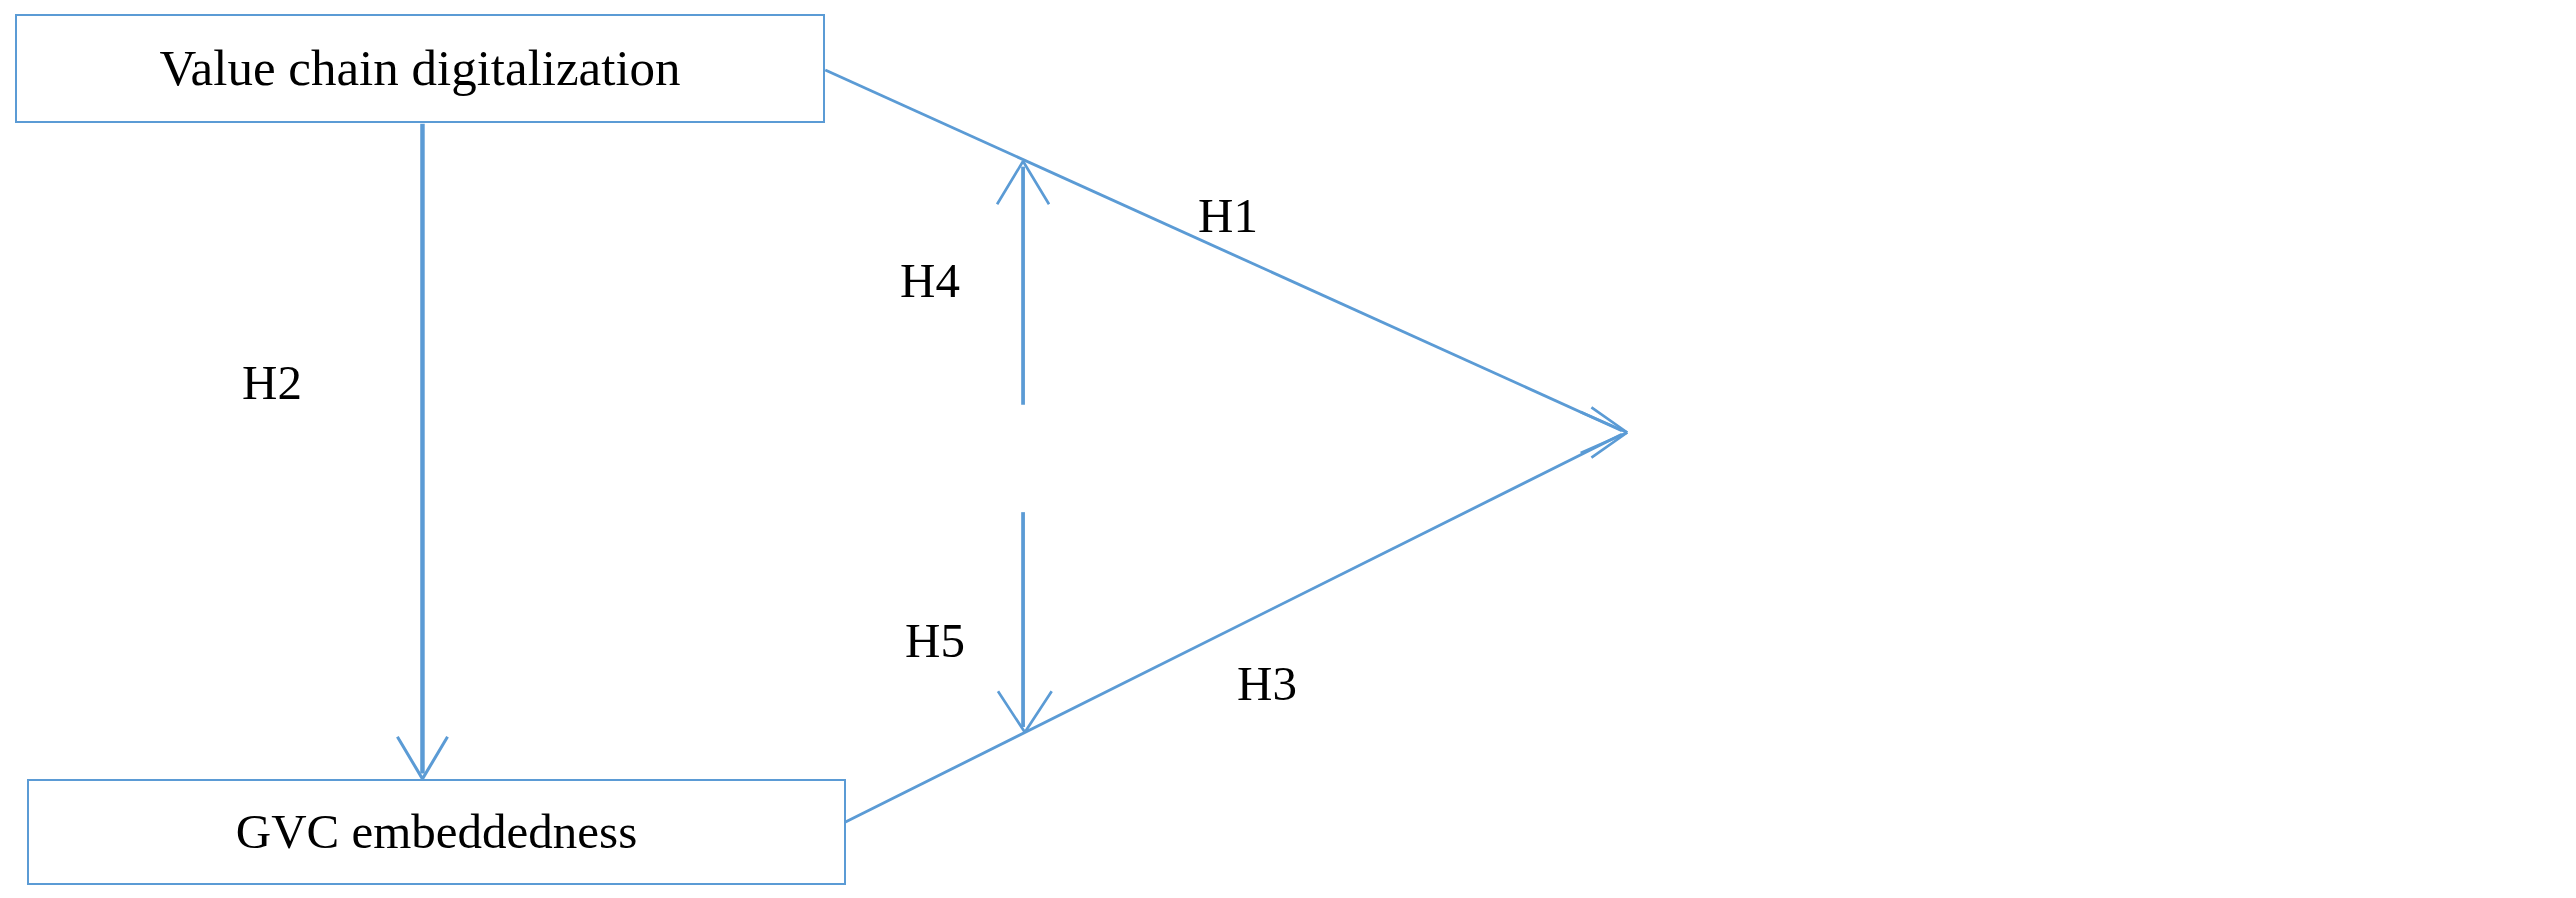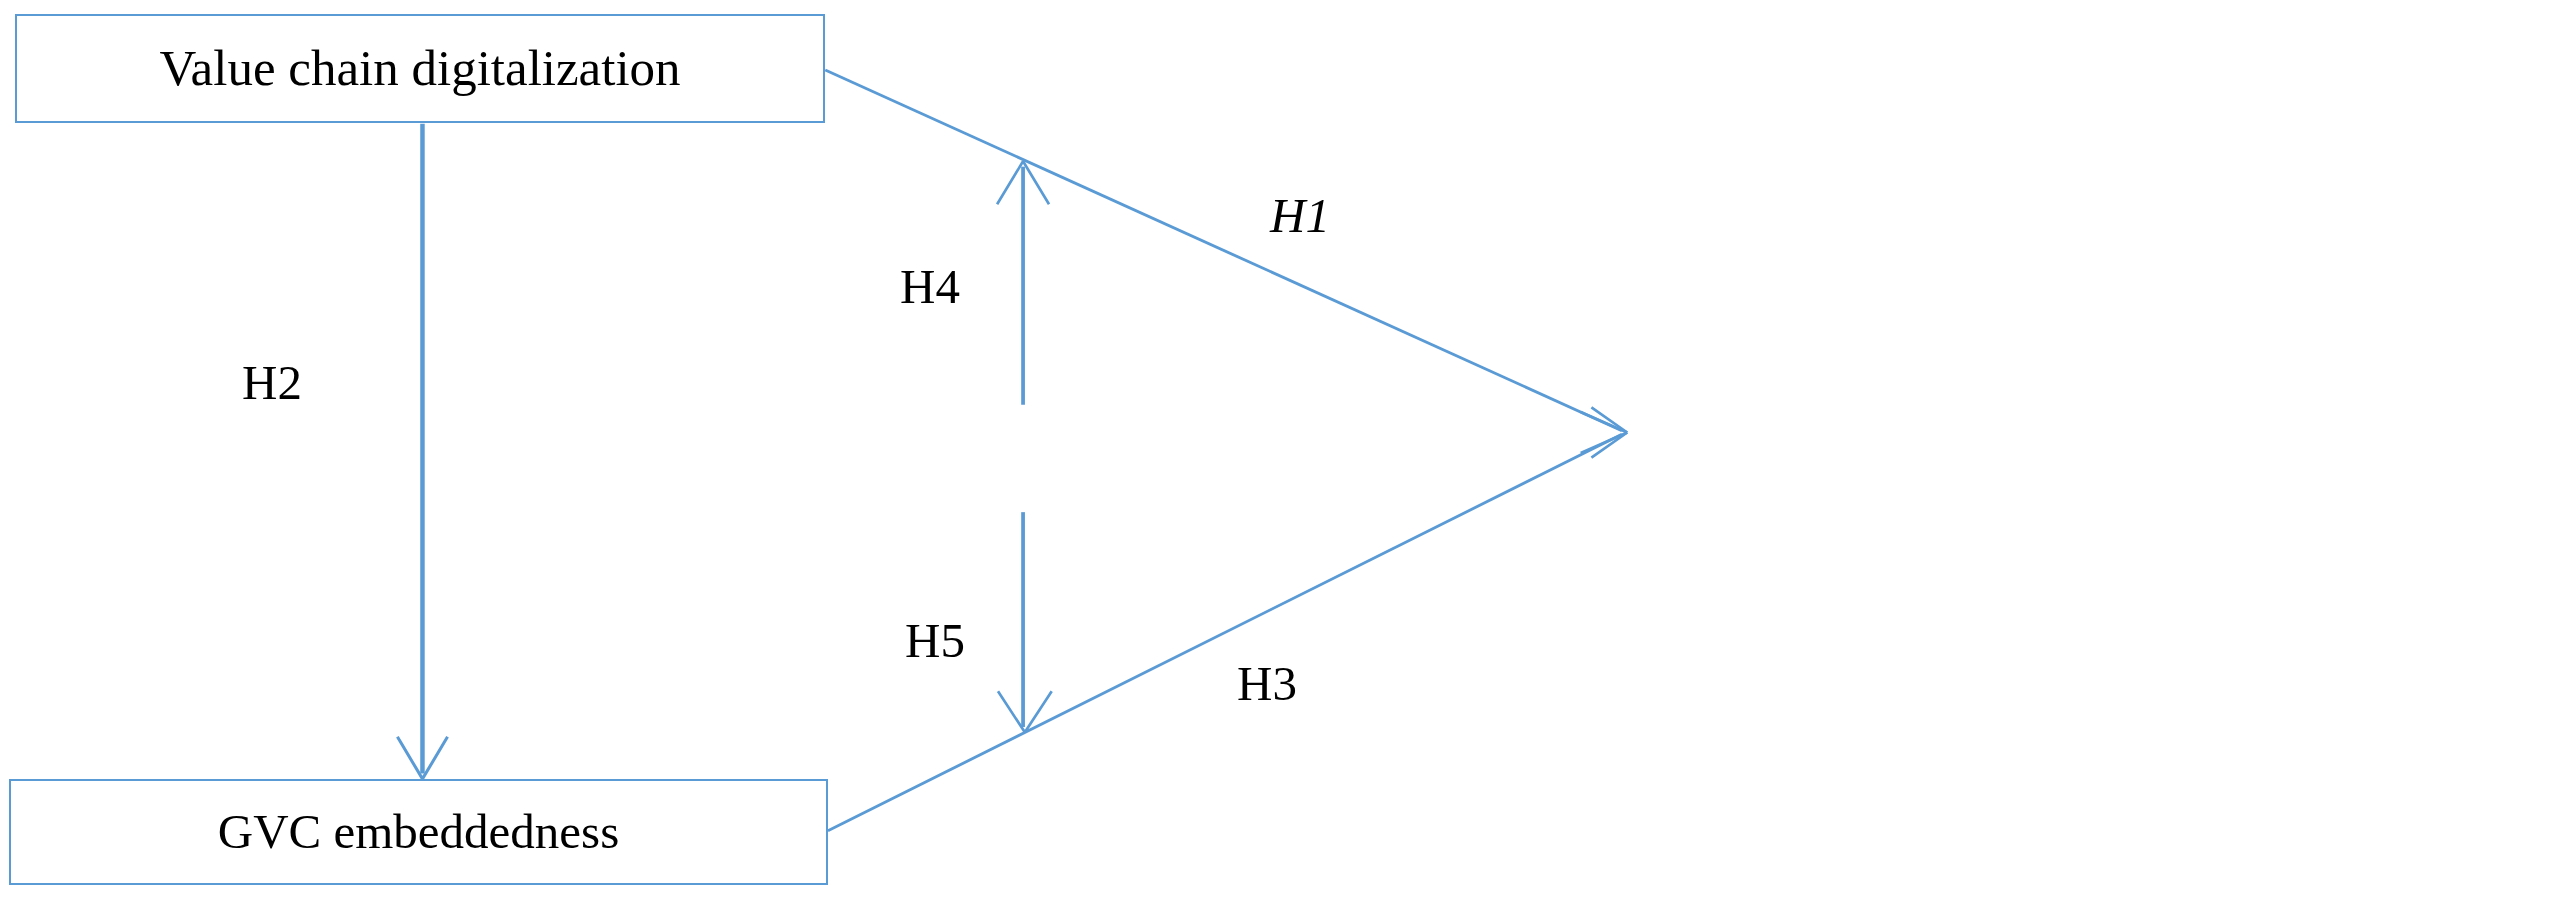--- a/index.html
+++ b/index.html
@@ -34,21 +34,21 @@
   }
   #node-value-chain-digitalization {
     left: 15px;  top: 14.3px;  width: 810px;  height: 109px;
     font-size: 51px;
   }
   #node-diversification {
     left: 697px; top: 405px; width: 653px; height: 107px;
     font-size: 48px;
   }
   #node-gvc-embeddedness {
-    left: 9px;  top: 779px; width: 819px; height: 106px;
+    left: 27px;  top: 779px; width: 819px; height: 106px;
     font-size: 49px;
   }
   #node-distributed-innovation {
     left: 1629px; top: 342px; width: 938px; height: 179px;
     font-size: 50px;
   }
   #edge-layer {
     position: absolute;
     left: 0; top: 0;
     width: 2576px;
@@ -56,24 +56,24 @@
     z-index: 1;
   }
   .edge-label {
     position: absolute;
     color: #000000;
     font-size: 49px;
     line-height: 1;
     white-space: nowrap;
     z-index: 4;
   }
-  #edge-label-h1 { left: 1270px; top: 191px; font-style: italic; }
+  #edge-label-h1 { left: 1198px; top: 191px; }
   #edge-label-h2 { left: 226px;  top: 358px; margin-left: 16px; }
   #edge-label-h3 { left: 1237px; top: 659px; text-align: right; }
-  #edge-label-h4 { left: 900px; top: 262px; }
+  #edge-label-h4 { left: 900px; top: 256px; }
   #edge-label-h5 { left: 905px; top: 616px; }
 </style>
 </head>
 <body>
 
 <div id="canvas">
 
   <svg id="edge-layer" viewBox="0 0 2878 1004" width="2576" height="899" xmlns="http://www.w3.org/2000/svg">
 
     <g>

